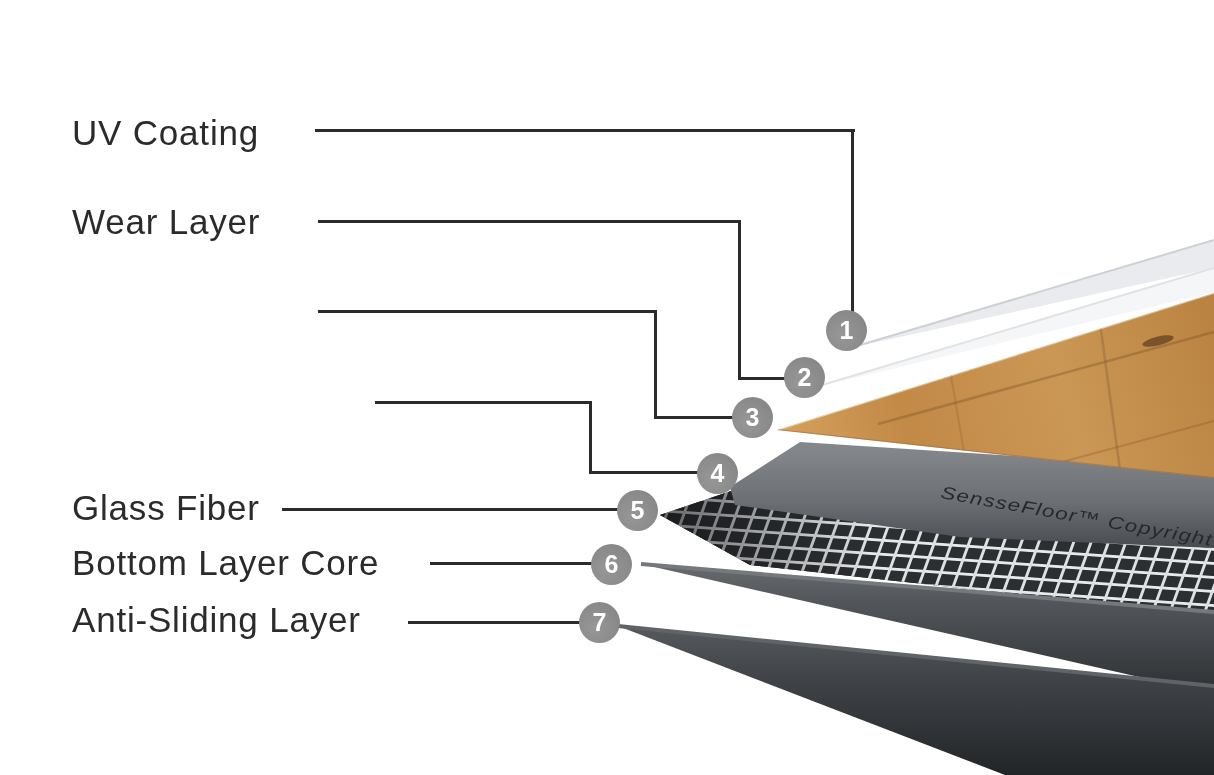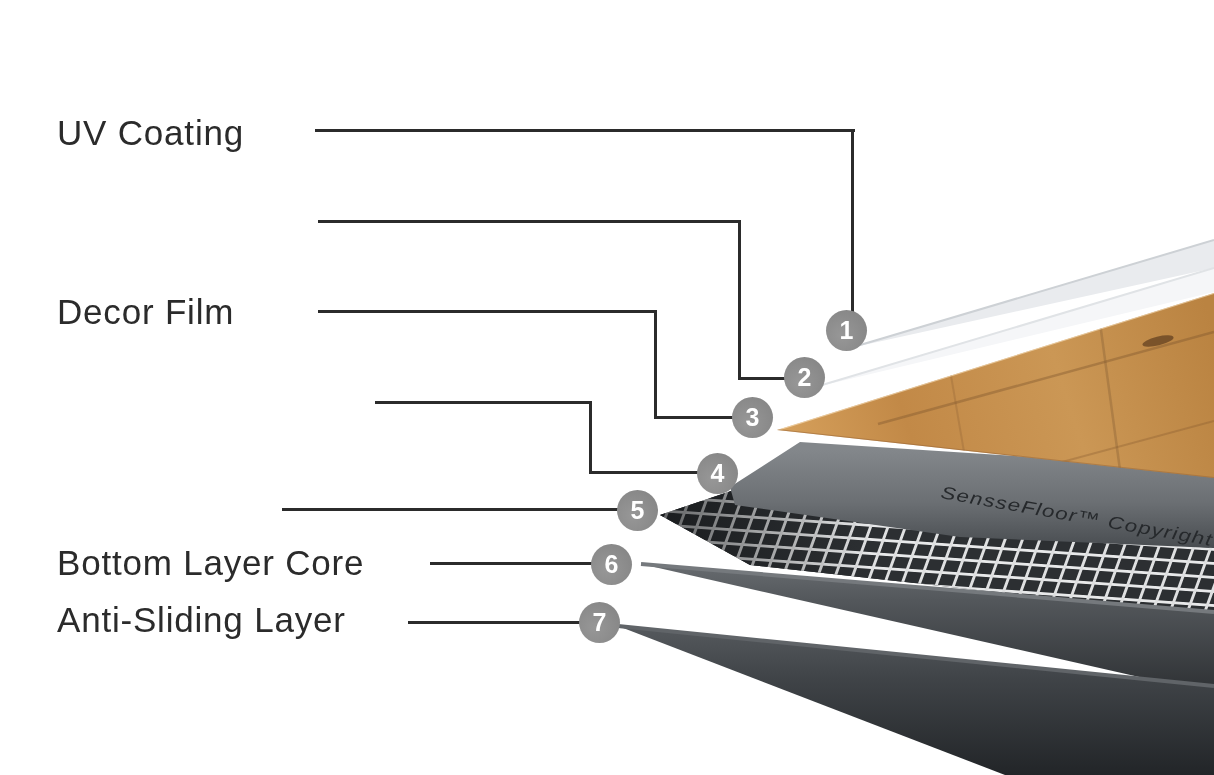--- a/index.html
+++ b/index.html
@@ -1,21 +1,21 @@
 <!DOCTYPE html>
 <html><head>
 <meta charset="utf-8">
 <style>
   html,body{margin:0;padding:0;background:#ffffff;}
   #canvas{
     position:relative;width:1214px;height:775px;overflow:hidden;
     background:#ffffff;font-family:"Liberation Sans",sans-serif;
   }
   .layer-label{
-    position:absolute;left:57px;height:46px;line-height:46px;
+    position:absolute;left:72px;height:46px;line-height:46px;
     font-size:35px;letter-spacing:0.8px;color:#2b2b2b;white-space:nowrap;
   }
   .conn{position:absolute;background:#2b2b2b;}
   .conn.h{height:3px;}
   .conn.v{width:3px;}
   .badge{
     position:absolute;width:41px;height:41px;border-radius:50%;
     background:radial-gradient(circle at 38% 62%, #979797, #828282);
     color:#ffffff;font-size:25px;font-weight:bold;
     display:flex;align-items:center;justify-content:center;
@@ -107,21 +107,22 @@
       <line x1="641" y1="564" x2="1214" y2="612" stroke="#75797d" stroke-width="4"></line>
     </g>
 
     <g>
       <polygon points="618,626 1214,686 1214,775 1005,775" fill="url(#slideGrad)"></polygon>
       <line x1="618" y1="626" x2="1214" y2="686" stroke="#606468" stroke-width="4"></line>
     </g>
   </svg>
 
   <div class="layer-label" style="top:110px">UV Coating</div>
-  <div class="layer-label" style="top:289px">Decor Film</div>
+  <div class="layer-label" style="top:199px">Wear Layer</div>
+  <div class="layer-label" style="top:485px">Glass Fiber</div>
   <div class="layer-label" style="top:597px">Anti-Sliding Layer</div>
   <div class="layer-label" style="top:540px">Bottom Layer Core</div>
 
   <div class="conn h" style="left:315px;top:129px;width:540px"></div>
   <div class="conn v" style="left:851px;top:129px;height:185px"></div>
 
   <div class="conn h" style="left:318px;top:220px;width:423px"></div>
   <div class="conn v" style="left:738px;top:220px;height:160px"></div>
   <div class="conn h" style="left:738px;top:377px;width:50px"></div>
 

